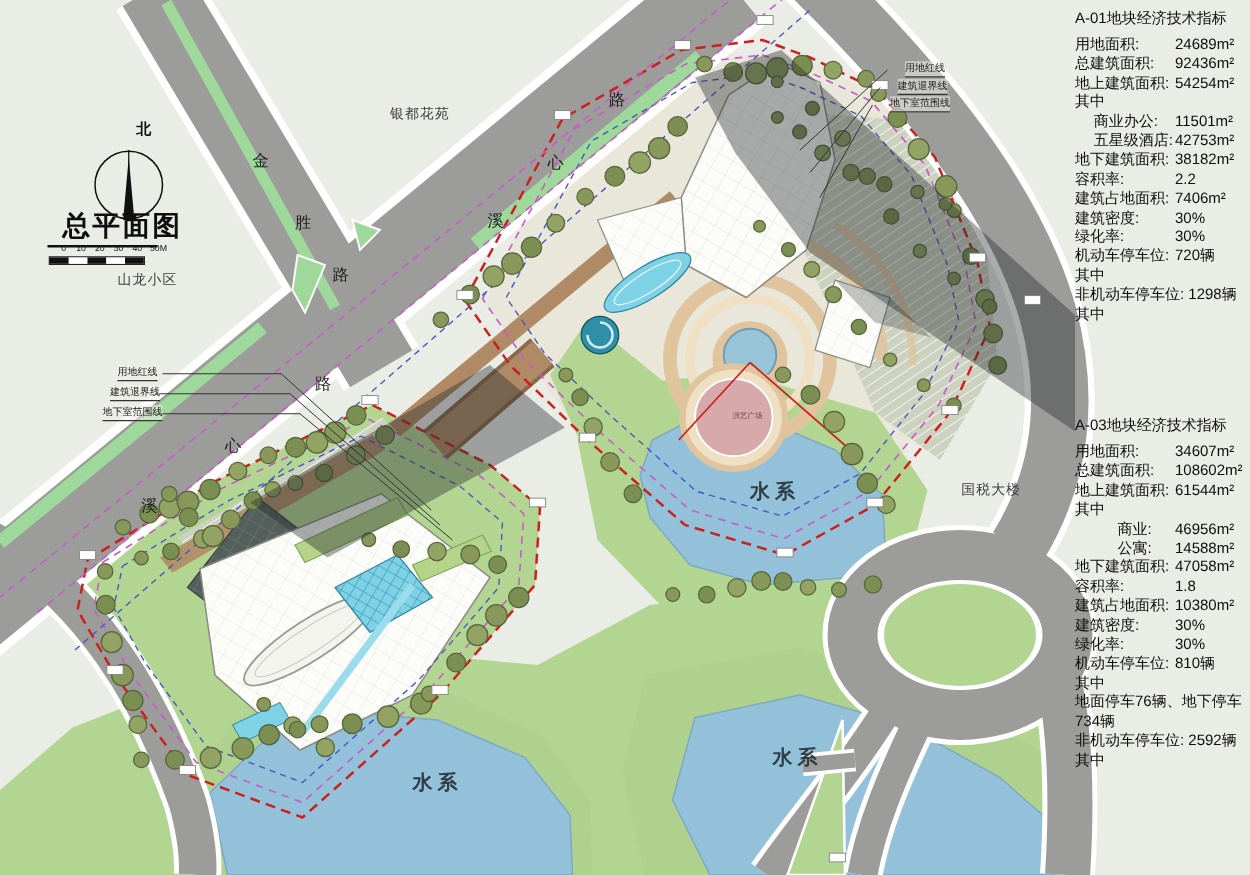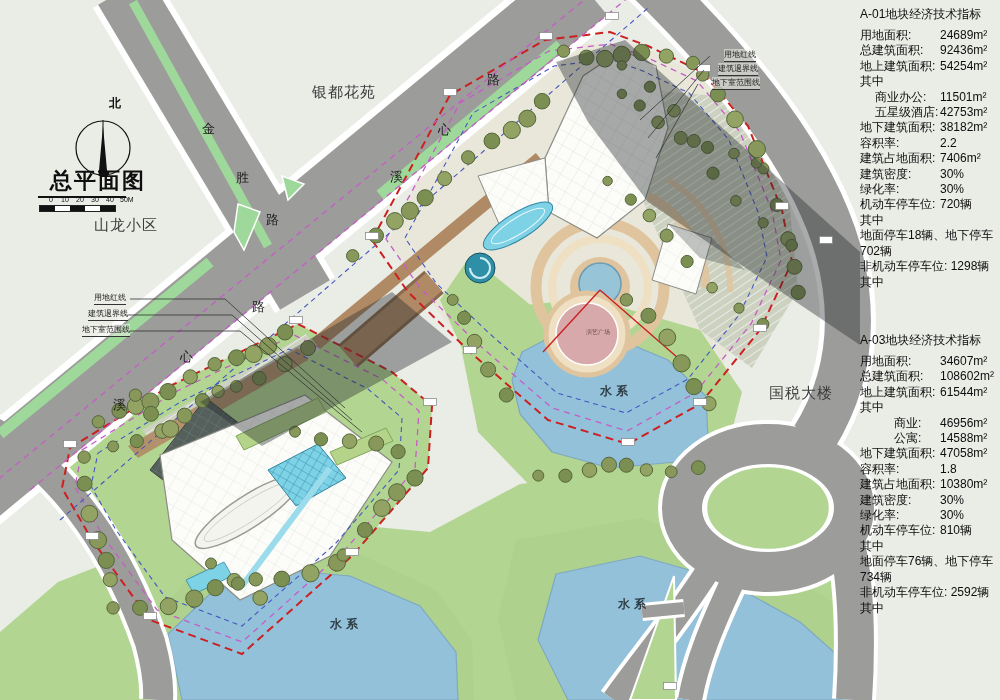--- a/index.html
+++ b/index.html
@@ -1,21 +1,21 @@
 <!DOCTYPE html>
 <html><head>
 <meta charset="utf-8">
 <style>
   html,body{margin:0;padding:0;background:#dcdedb;}
   #stage{position:relative;width:1000px;height:700px;overflow:hidden;background:#eaece6;
          font-family:"Liberation Sans","DejaVu Sans",sans-serif;}
   #map-layer{position:absolute;inset:0;}
   .lbl{position:absolute;color:#222;white-space:nowrap;z-index:5;margin-left:12px;}
-  .area-lbl{font-size:15px;color:#3c3c3c;letter-spacing:1px;}
-  .water-lbl{font-size:12px;color:#2e3d46;letter-spacing:4px;font-weight:bold;}
+  .area-lbl{font-size:11px;color:#3c3c3c;letter-spacing:1px;}
+  .water-lbl{font-size:16px;color:#2e3d46;letter-spacing:4px;font-weight:bold;}
   .road-ch{font-size:13px;color:#1d1d1d;}
   .leg{font-size:8px;color:#1a1a1a;border-bottom:1px solid #333;padding-bottom:1px;background:rgba(238,240,234,0.55);}
   .title{font-size:22px;font-weight:bold;letter-spacing:2px;color:#0e0e0e;}
   .title-rule{position:absolute;border-top:2px solid #111;z-index:5;}
   .tick{font-size:7px;color:#111;}
   #scalebar{position:absolute;left:39px;top:205px;display:flex;z-index:5;border:1px solid #222;height:5px;}
   #scalebar div{width:15px;height:5px;}
   .panel{position:absolute;width:140px;color:#0d0d0d;z-index:6;}
   .panel h3{margin:0 0 5px 0;font-size:12px;font-weight:normal;white-space:nowrap;letter-spacing:0;}
   .row{position:relative;font-size:12px;line-height:15.4px;}
@@ -359,21 +359,20 @@
     <div class="row"><span>其中</span></div>
     <div class="row"><span class="ind1">商业办公:</span><span class="val">11501m²</span></div>
     <div class="row"><span class="ind1">五星级酒店:</span><span class="val">42753m²</span></div>
     <div class="row"><span>地下建筑面积:</span><span class="val">38182m²</span></div>
     <div class="row"><span>容积率:</span><span class="val">2.2</span></div>
     <div class="row"><span>建筑占地面积:</span><span class="val">7406m²</span></div>
     <div class="row"><span>建筑密度:</span><span class="val">30%</span></div>
     <div class="row"><span>绿化率:</span><span class="val">30%</span></div>
     <div class="row"><span>机动车停车位:</span><span class="val">720辆</span></div>
     <div class="row"><span>其中</span></div>
-    <div class="row"><span>地面停车18辆、地下停车702辆</span></div>
     <div class="row"><span>非机动车停车位: 1298辆</span></div>
     <div class="row"><span>其中</span></div>
   </div>
 
   <div class="panel" style="left:860px;top:332px;">
     <h3>A-03地块经济技术指标</h3>
     <div class="row"><span>用地面积:</span><span class="val">34607m²</span></div>
     <div class="row"><span>总建筑面积:</span><span class="val">108602m²</span></div>
     <div class="row"><span>地上建筑面积:</span><span class="val">61544m²</span></div>
     <div class="row"><span>其中</span></div>

